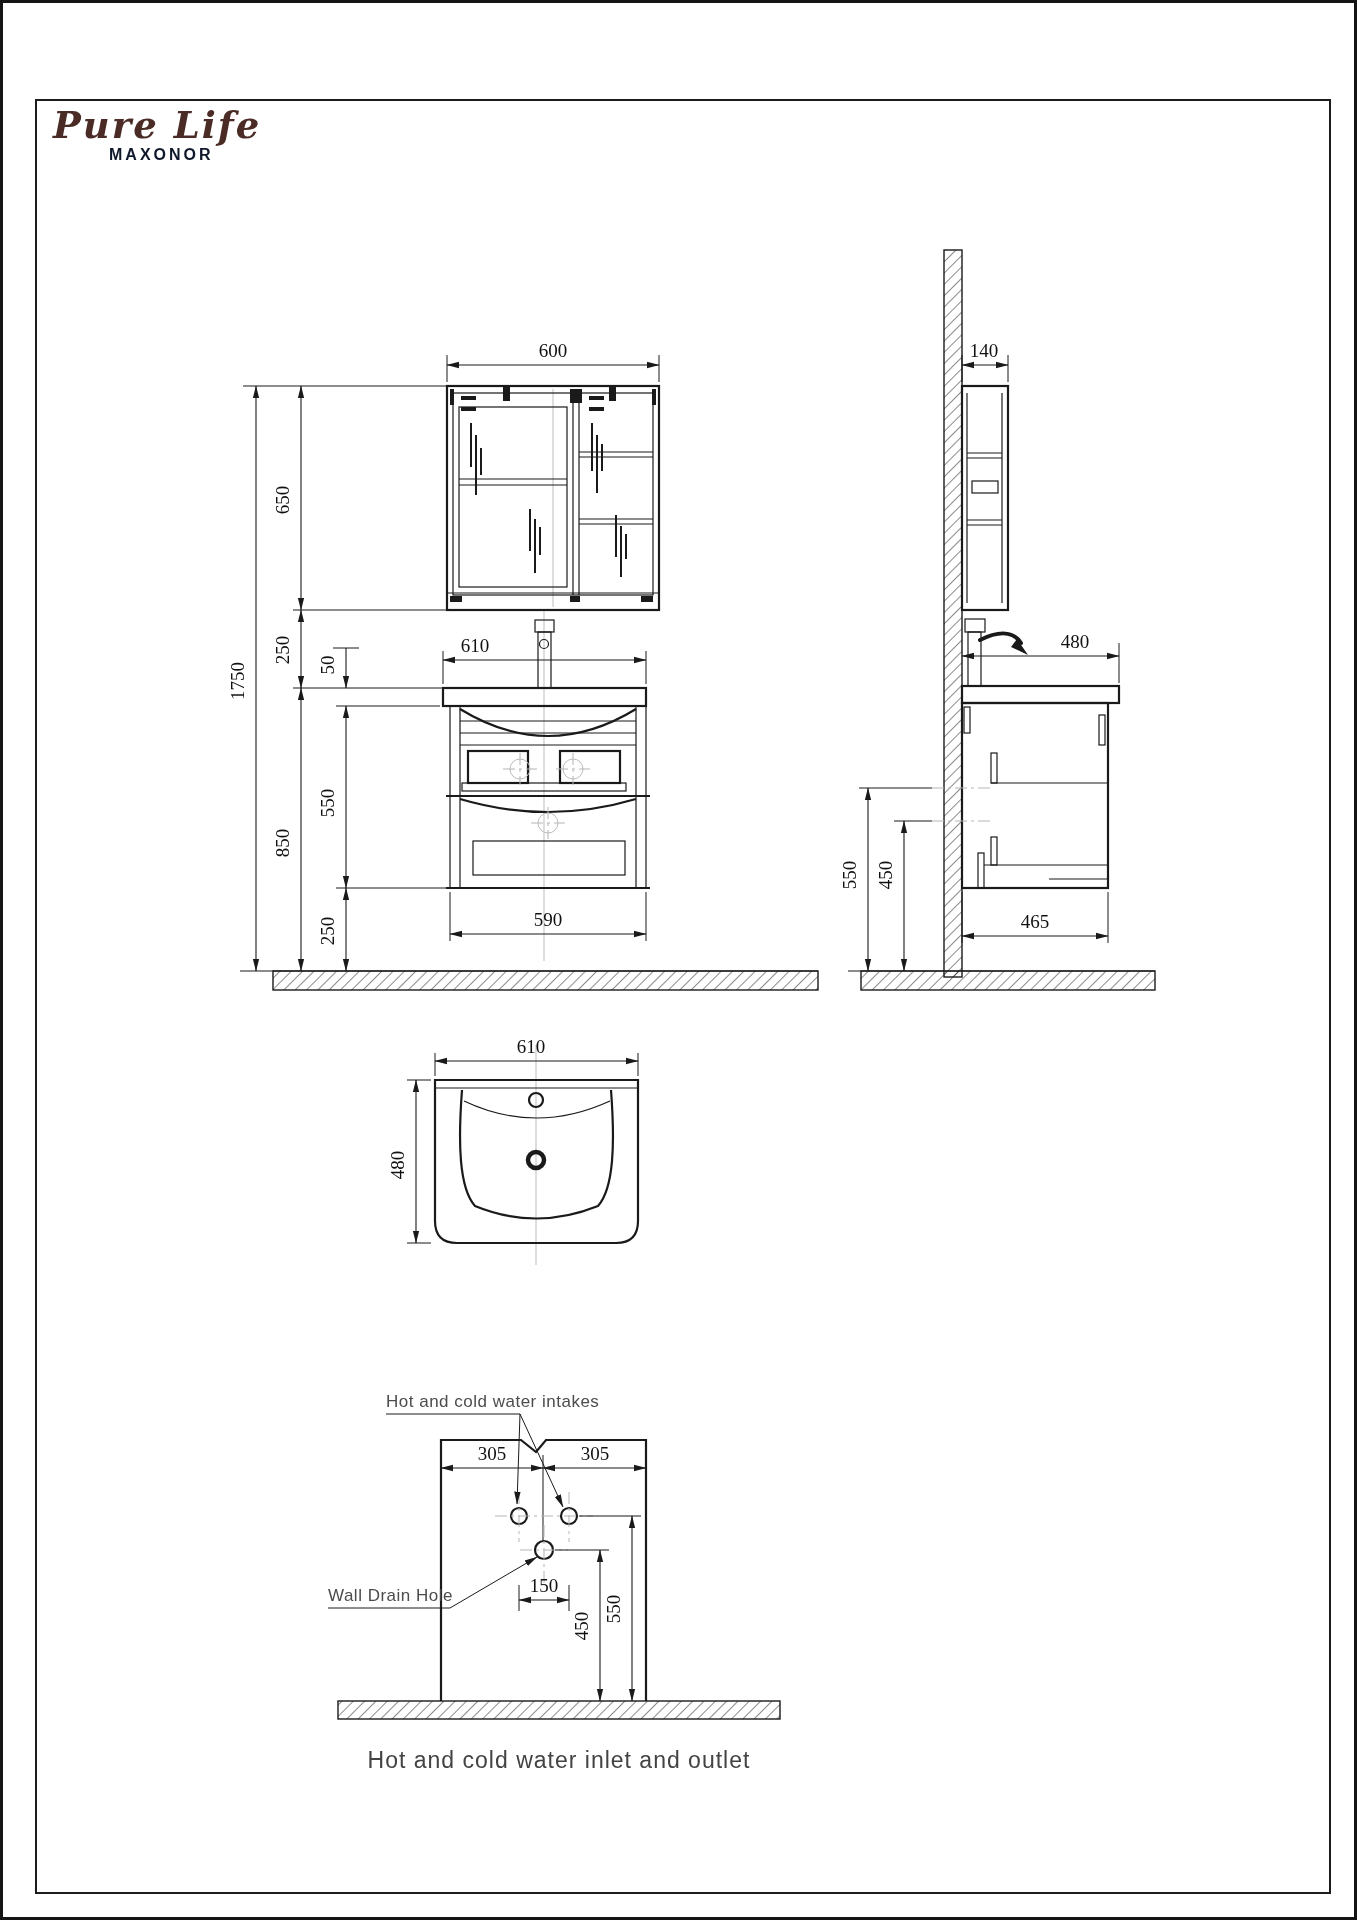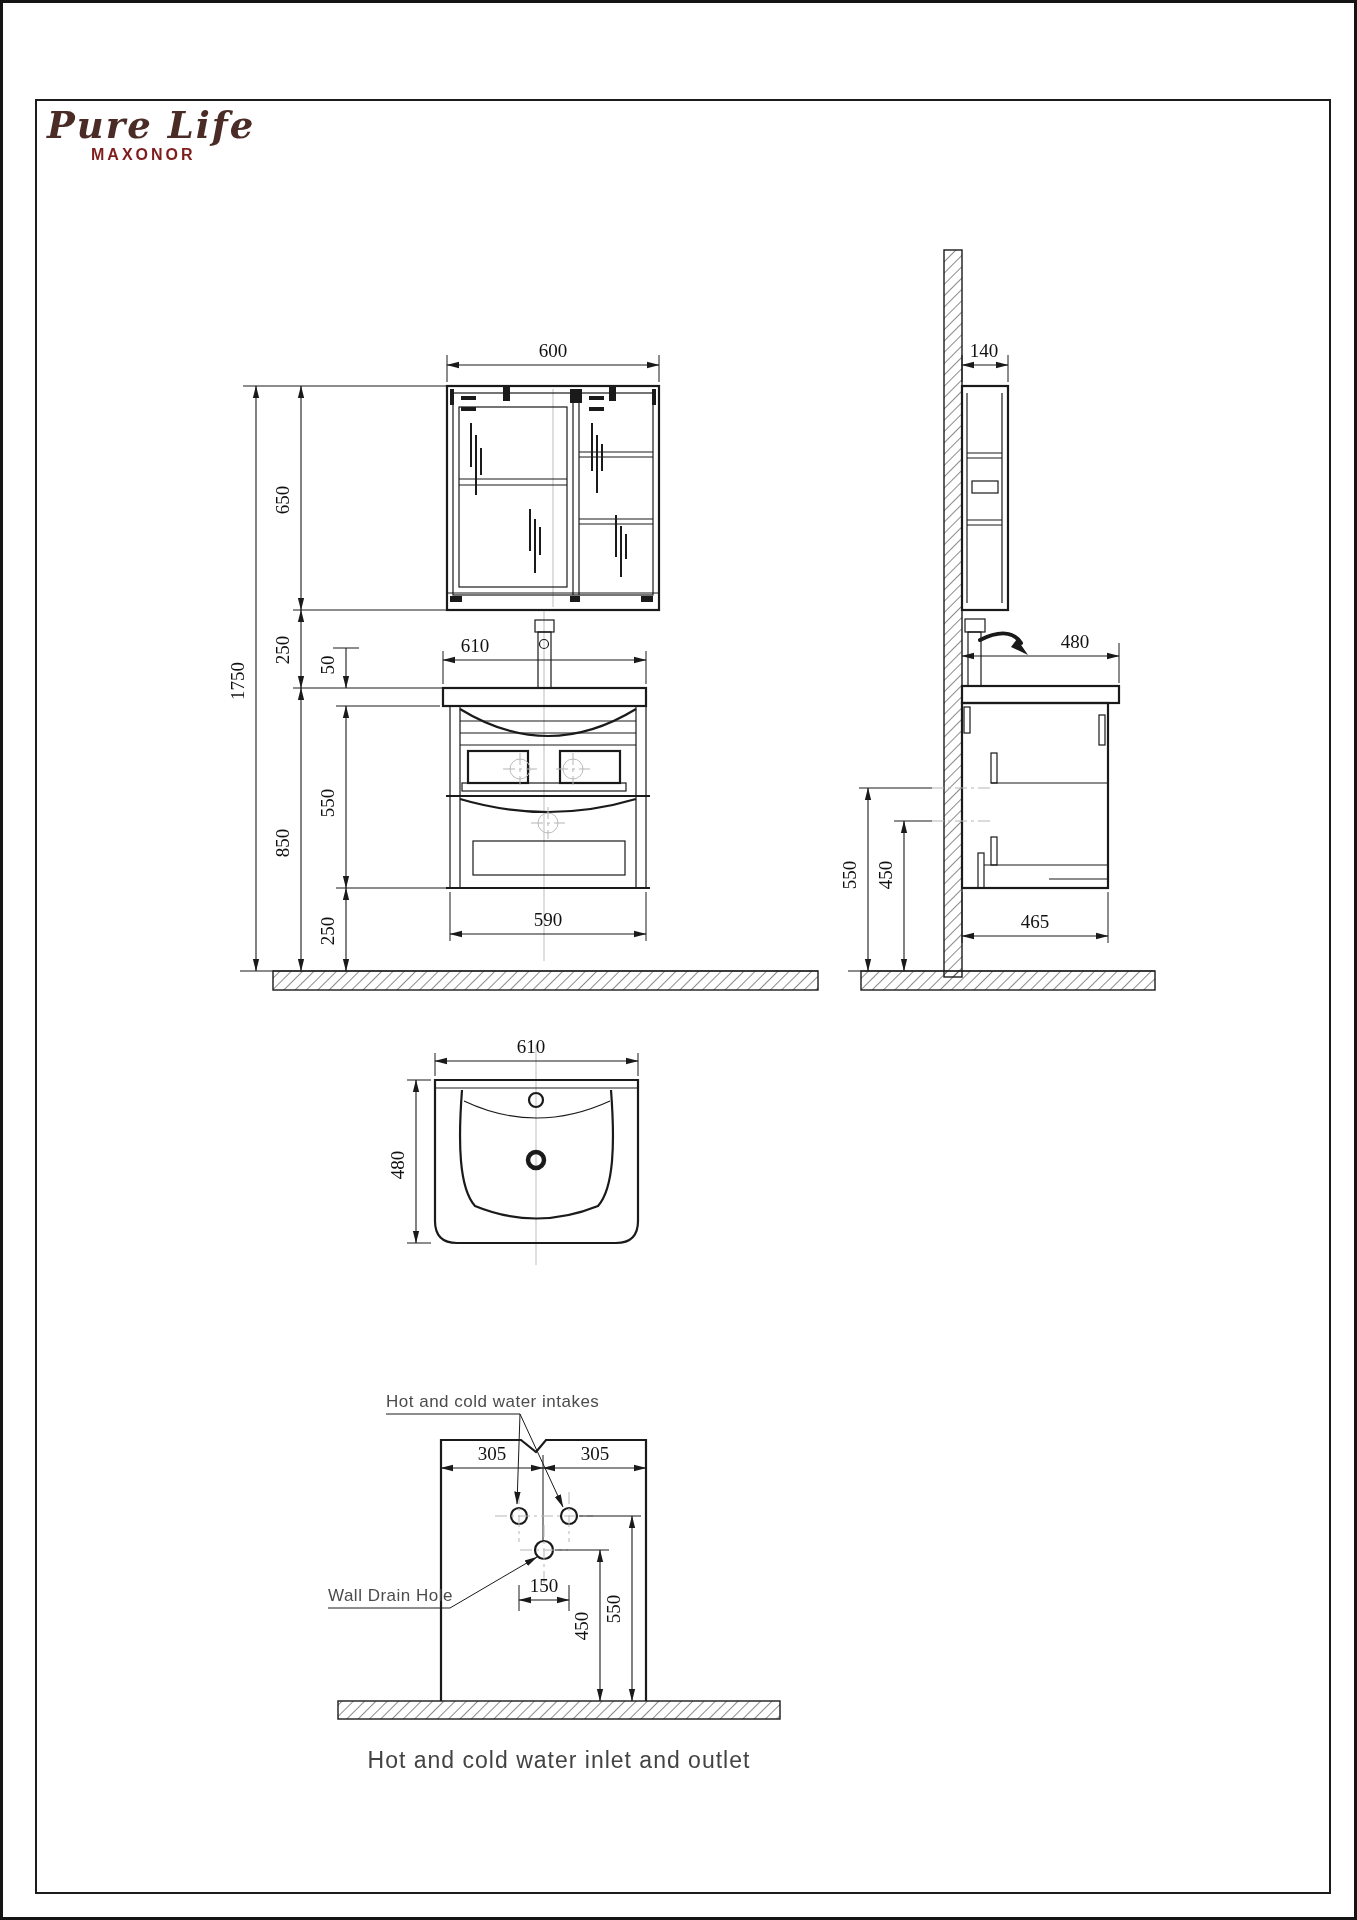--- a/index.html
+++ b/index.html
@@ -1,25 +1,25 @@
 <!DOCTYPE html>
 <html><head>
 <meta charset="utf-8">
 <style>
   html,body{margin:0;padding:0;background:#e8e8e8;}
   .page{position:relative;width:1357px;height:1920px;background:#ffffff;
         box-sizing:border-box;border:3px solid #141414;overflow:hidden;
         font-family:"Liberation Sans",sans-serif;}
   .frame{position:absolute;left:32px;top:96px;width:1292px;height:1791px;
          border:2px solid #1c1c1c;}
-  .logo{position:absolute;left:44px;top:104px;width:260px;}
+  .logo{position:absolute;left:50px;top:104px;width:260px;}
   .logo-script{font-family:"DejaVu Serif",serif;font-style:italic;font-weight:bold;
                font-size:37px;color:#4a2b26;letter-spacing:2px;line-height:1;}
   .logo-name{font-family:"Liberation Sans",sans-serif;font-weight:bold;font-size:16px;
-             color:#7f1d1d;letter-spacing:3px;margin:2px 0 0 44px;}
+             color:#0f172a;letter-spacing:3px;margin:2px 0 0 56px;}
   svg{position:absolute;left:0;top:0;}
   .ln{stroke:#1a1a1a;stroke-width:1.2;fill:none;}
   .ln2{stroke:#1a1a1a;stroke-width:2.2;fill:none;}
   .thin{stroke:#1a1a1a;stroke-width:1;fill:none;}
   .dim{stroke:#1a1a1a;stroke-width:1.1;fill:none;}
   .cl{stroke:#bdbdbd;stroke-width:1;fill:none;}
   .cld{stroke:#b5b5b5;stroke-width:1;fill:none;stroke-dasharray:12 4 3 4;}
   .blk{fill:#1a1a1a;stroke:none;}
   text.num{font-family:"Liberation Serif","DejaVu Serif",serif;font-size:19px;fill:#111;}
   text.lbl{font-family:"Liberation Sans",sans-serif;font-size:17px;fill:#4c4c4c;letter-spacing:0.5px;}

